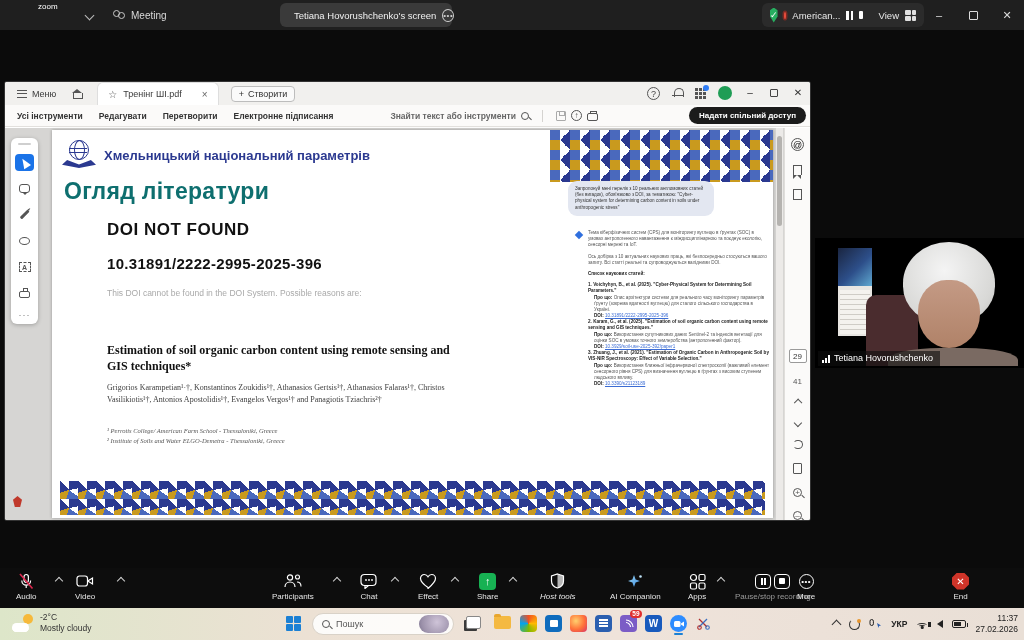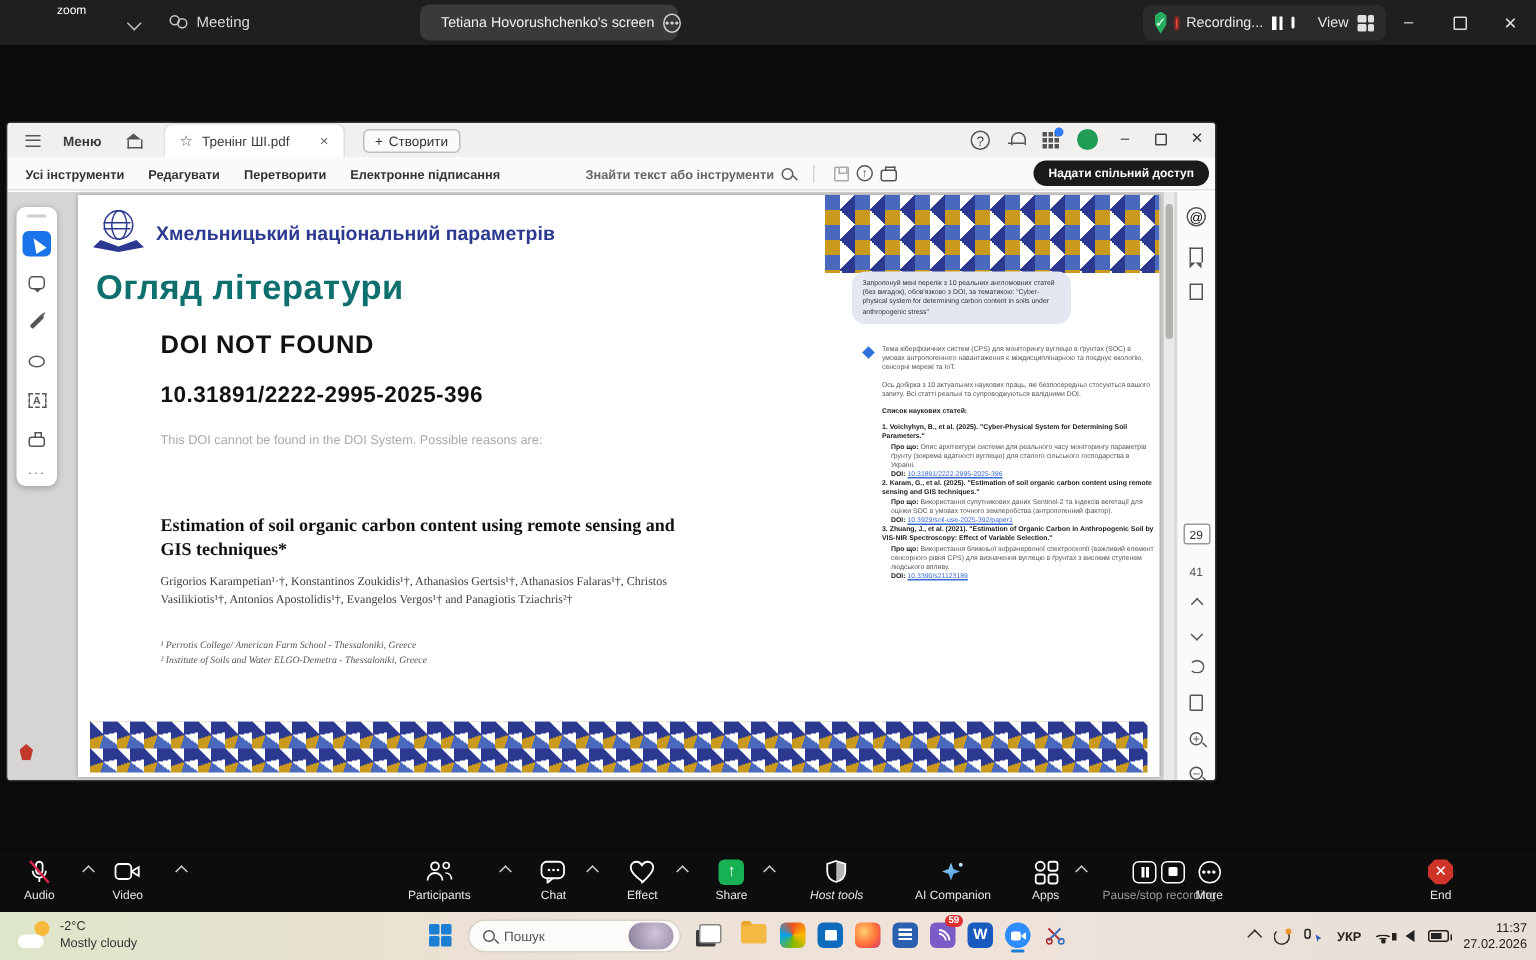--- a/index.html
+++ b/index.html
@@ -36,21 +36,21 @@
   .maxbox { width:9px; height:9px; border:1.2px solid #dcdcdc; border-radius:1px; margin:0 auto; }
 
   
   .share-area { left:0; top:30px; width:1024px; height:538px; background:#0b0b0b; }
 
   
   .acro { left:5px; top:82px; width:805px; height:438px; background:#fff; border-radius:2px; overflow:hidden; box-shadow:0 0 0 1px #333; }
   .acro-tabs { left:0; top:0; width:100%; height:23px; background:#f1f0ee; display:flex; align-items:center; font-size:9px; color:#3b3b3b; }
   .hamb { width:10px; height:8px; border-top:1.4px solid #555; border-bottom:1.4px solid #555; position:relative; }
   .hamb:before { content:''; position:absolute; left:0; right:0; top:2.5px; height:1.4px; background:#555; }
-  .menu-btn { display:flex; align-items:center; gap:15px; margin-left:12px;font-weight:bold; }
+  .menu-btn { display:flex; align-items:center; gap:5px; margin-left:12px; }
   .home-i { margin-left:16px; width:11px; height:10px; position:relative; }
   .home-i:before { content:''; position:absolute; left:1px; top:4px; width:8px; height:5px; border:1.2px solid #555; border-top:none; }
   .home-i:after { content:''; position:absolute; left:0; top:0; border-left:5.5px solid transparent; border-right:5.5px solid transparent; border-bottom:4.5px solid #555; }
   .doc-tab { margin-left:14px; height:23px; background:#fff; border-radius:6px 6px 0 0; display:flex; align-items:center; gap:6px; padding:0 10px; border:1px solid #dedede; border-bottom:none; }
   .star { color:#555; font-size:10px; }
   .tabx { color:#666; font-size:10px; margin-left:14px; }
   .create-btn { margin-left:12px; height:16px; border:1px solid #bdbdbd; border-radius:4px; background:#fafafa; display:flex; align-items:center; gap:4px; padding:0 7px; color:#333; }
   .acro-right-ico { top:4px; display:flex; align-items:center; gap:12px; color:#444; }
   .ci { width:13px; height:13px; border:1.2px solid #555; border-radius:50%; font-size:9px; text-align:center; line-height:12px; }
   .bell { width:11px; height:11px; position:relative; }
@@ -222,21 +222,21 @@
     <span>Meeting</span>
   </div>
   <div class="abs share-tab">
     <div class="av"></div>
     <span class="t">Tetiana Hovorushchenko's screen</span>
     <div class="dots-circle">•••</div>
   </div>
   <div class="abs rec-pill">
     <div class="shield-g">✓</div>
     <div class="rec-dot"></div>
-    <span class="rec-txt">Recording...</span>
+    <span class="rec-txt">American...</span>
     <div class="pause-g">
         <i></i>
         <i></i>
       </div>
     <div class="stop-g"></div>
     <span class="rec-txt" style="margin-left:10px;">View</span>
     <div class="view-grid">
         <i></i>
         <i></i>
         <i></i>
@@ -403,20 +403,40 @@
         <div class="navchev" style="transform:rotate(-135deg);"></div>
         <div class="navchev" style="transform:rotate(45deg);"></div>
         <div class="rot-i"></div>
         <div class="fitpg-i"></div>
         <div class="magz">+</div>
         <div class="magz">–</div>
       </div>
     </div>
   </div>
 
+  <div class="abs cam" style="top:208px;">
+    <div class="cam-vid">
+      <div class="cal">
+          <div class="hd"></div>
+          <div class="bd"></div>
+        </div>
+      <div class="chair"></div>
+      <div class="hair"></div>
+      <div class="face"></div>
+      <div class="shoulder"></div>
+      <div class="nametag">
+        <div class="micbars">
+            <i></i>
+            <i></i>
+            <i></i>
+          </div>
+        <span>Tetiana Hovorushchenko</span>
+      </div>
+    </div>
+  </div>
 </div>
 
 <div class="abs ztb">
   <div class="zitem" style="left:16px;">
     <div class="ic">
       <svg class="wi" width="16" height="17" viewBox="0 0 16 17">
           <rect x="6" y="1.5" width="4.4" height="8" rx="2.2" fill="none" stroke="#fff" stroke-width="1.2"></rect>
           <path d="M3.8 7.5c0 2.6 2 4.6 4.4 4.6s4.4-2 4.4-4.6" fill="none" stroke="#fff" stroke-width="1.2"></path>
           <line x1="8.2" y1="12.2" x2="8.2" y2="15" stroke="#fff" stroke-width="1.2"></line>
           <line x1="2" y1="1" x2="14.5" y2="15.5" stroke="#e0274f" stroke-width="1.6"></line>

